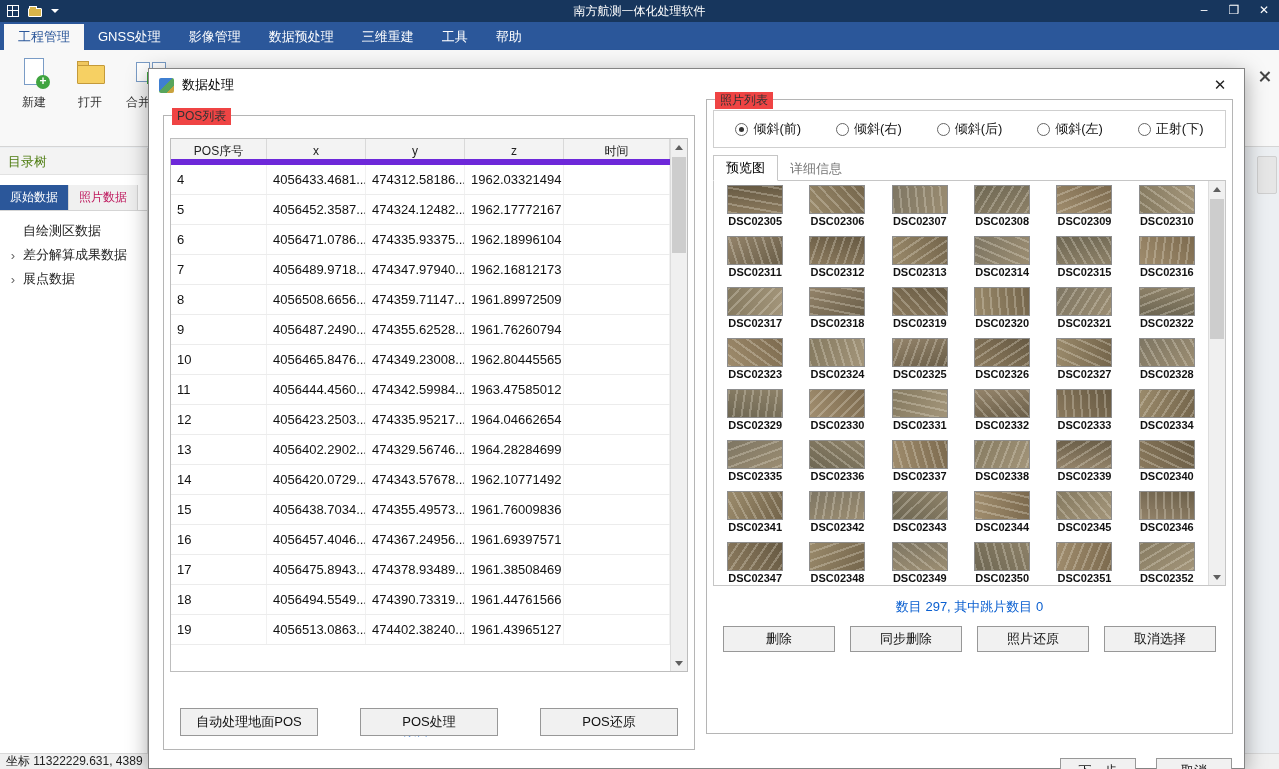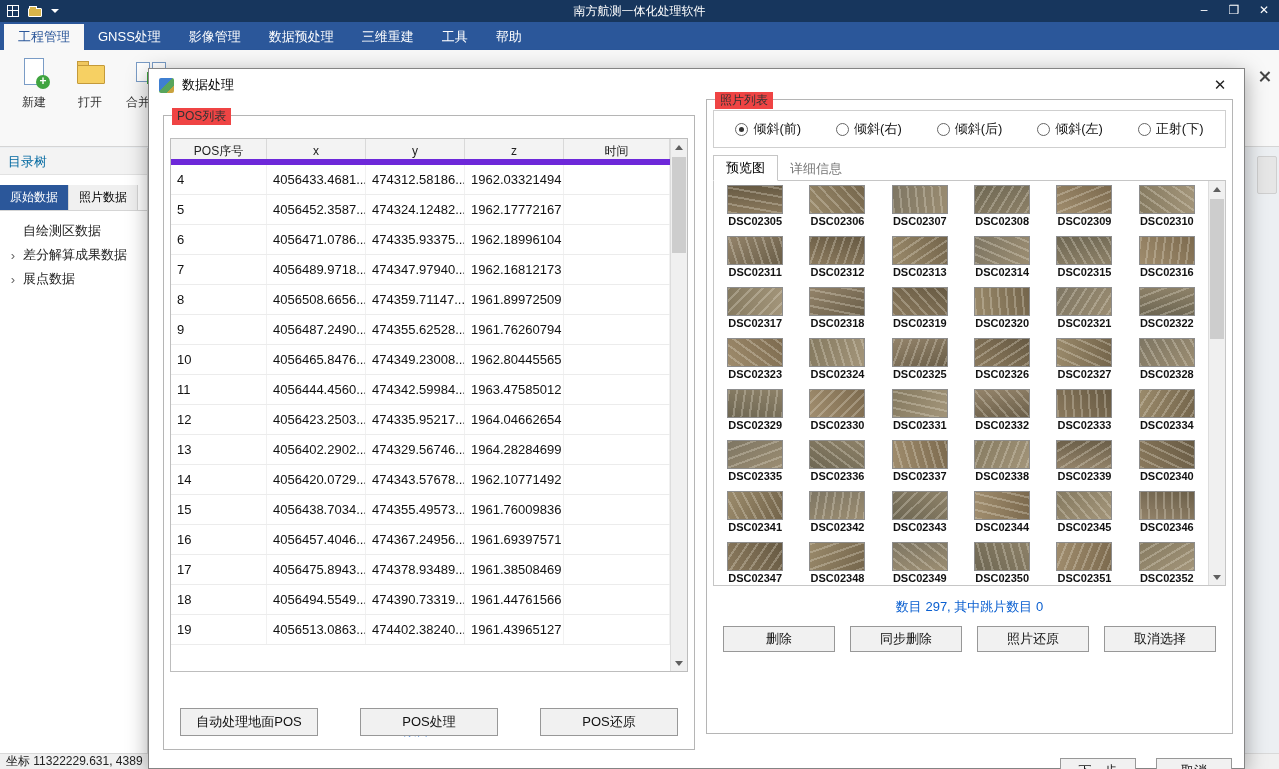--- a/index.html
+++ b/index.html
@@ -36,23 +36,23 @@
   .ic-open::before{content:'';position:absolute;left:2px;top:4px;width:10px;height:4px;background:#f0c75e;border:1px solid #c49a3a;border-bottom:none;}
   .ic-open::after{content:'';position:absolute;left:2px;top:8px;width:26px;height:17px;background:#f6d063;border:1px solid #c49a3a;border-radius:1px;}
   .ic-merge::before{content:'';position:absolute;left:1px;top:5px;width:12px;height:18px;background:#fff;border:1px solid #7a9cc6;}
   .ic-merge::after{content:'';position:absolute;left:17px;top:5px;width:12px;height:18px;background:#fff;border:1px solid #7a9cc6;box-shadow:-9px 6px 0 -4px #3fa43f;}
   .pi{position:absolute;top:53px;width:26px;height:40px;border:1px solid #c3cedb;border-radius:2px;}
   .pi-a{background:linear-gradient(#dde9f6,#b9d1ea);}
   .pi-b{background:linear-gradient(#ddeedd,#bcd9bc);}
   .pi-c{background:linear-gradient(#f0f0f0,#d9d9d9);}
   
   .leftpanel{position:absolute;left:0;top:148px;width:148px;bottom:16px;background:#fff;border-right:1px solid #d5d5d5;}
-  .lp-header{height:27px;line-height:27px;padding-left:8px;font-size:13px;color:#0369a1;background:#f3f3f3;border-bottom:1px solid #e2e2e2;}
+  .lp-header{height:27px;line-height:27px;padding-left:8px;font-size:13px;color:#4d7c0f;background:#f3f3f3;border-bottom:1px solid #e2e2e2;}
   .lp-tabs{display:flex;height:26px;border-bottom:1px solid #d5d5d5;margin-top:10px;}
-  .lp-tab{padding:0 10px;line-height:25px;font-size:12px;background:#f0f0f0;border-right:1px solid #d5d5d5;color:#000000;white-space:nowrap;}
+  .lp-tab{padding:0 10px;line-height:25px;font-size:12px;background:#f0f0f0;border-right:1px solid #d5d5d5;color:#be185d;white-space:nowrap;}
   .lp-tab.active{background:#2b579a;color:#fff;}
   .lp-tree{padding:8px 0;}
   .tree-item{display:flex;align-items:center;height:24px;font-size:13px;color:#222;padding-left:8px;gap:5px;white-space:nowrap;}
   .tree-exp{width:10px;color:#666;font-size:13px;text-align:center;}
   
   .statusbar{position:absolute;left:0;bottom:0;right:0;height:16px;background:#f0f0f0;border-top:1px solid #d9d9d9;font-size:12px;line-height:15px;padding-left:6px;color:#222;white-space:nowrap;}
   
   .mini-close{position:absolute;top:71px;right:9px;width:11px;height:11px;z-index:1;}
   .mini-close::before,.mini-close::after{content:'';position:absolute;left:5px;top:-1px;width:1.5px;height:13px;background:#444;}
   .mini-close::before{transform:rotate(45deg);}

